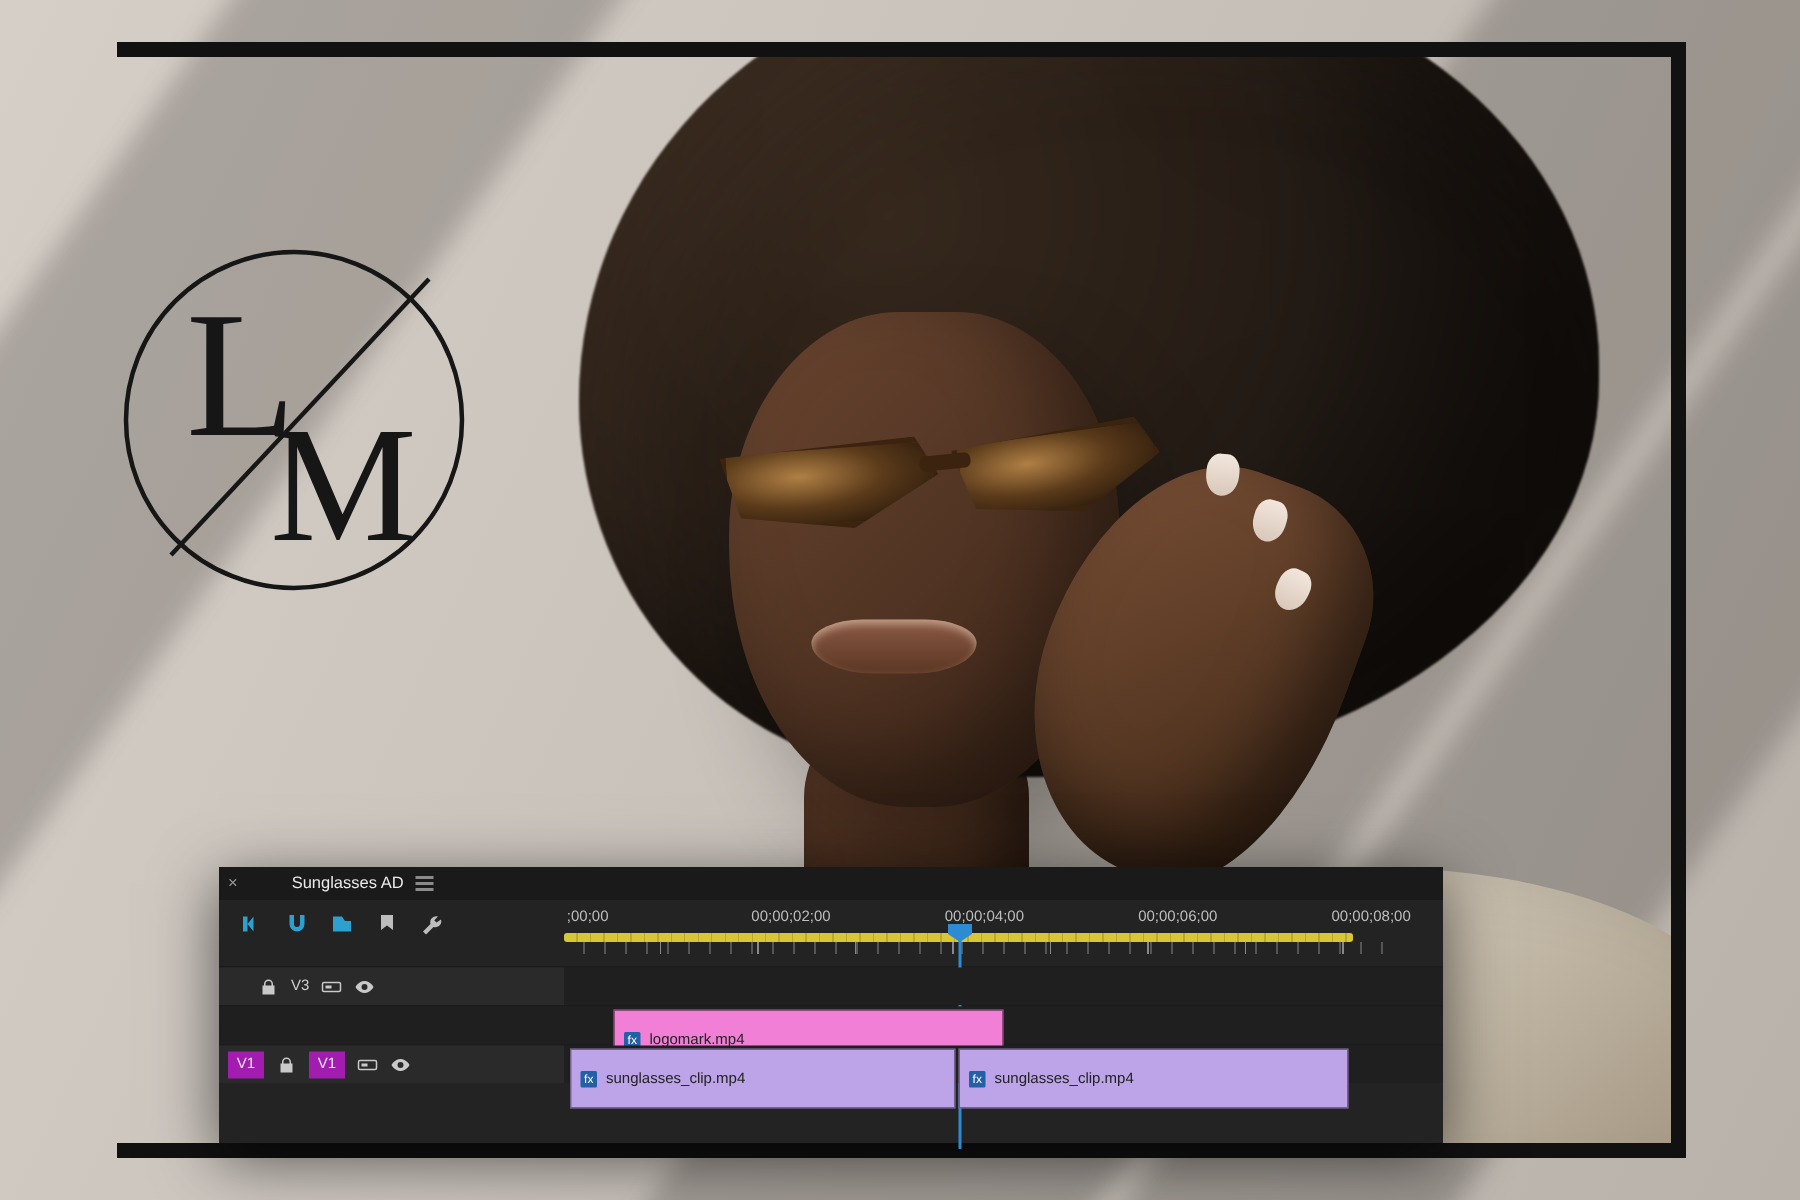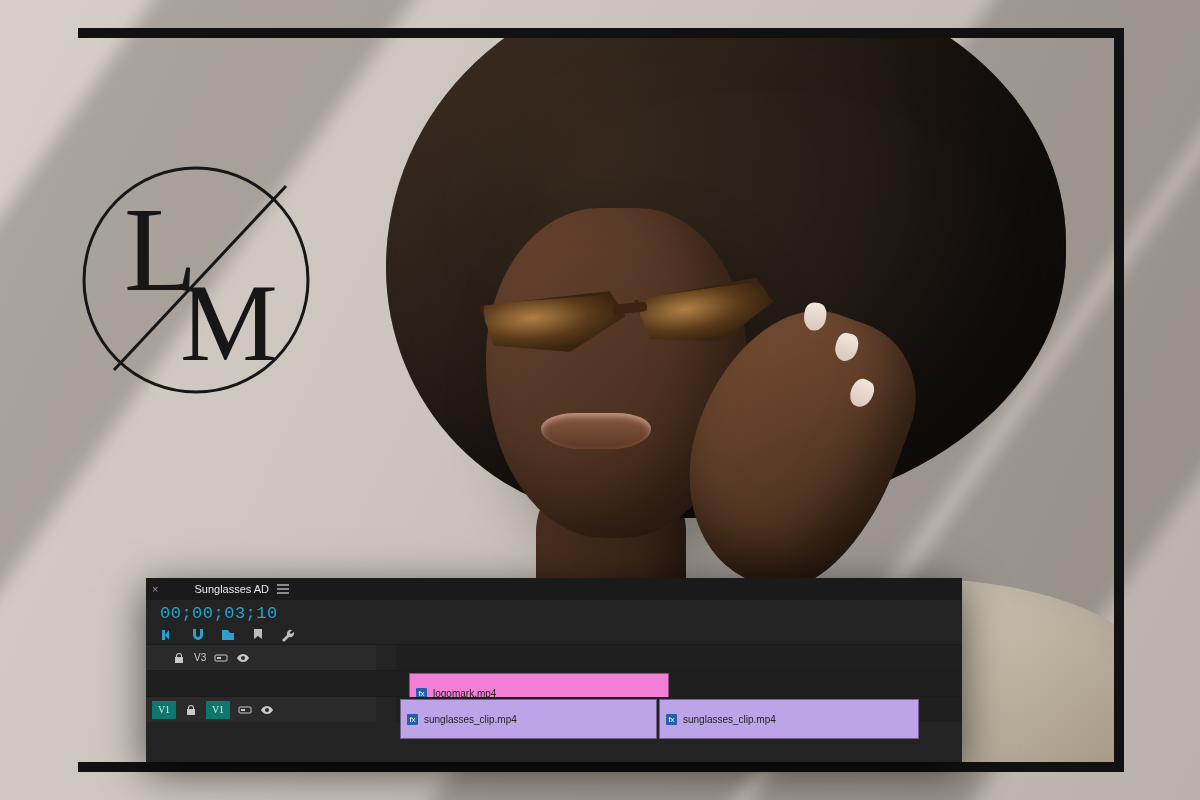--- a/index.html
+++ b/index.html
@@ -94,26 +94,26 @@
                 border-radius:2px;}
   .playhead { position:absolute; top:16px; left:263px; width:2px; height:150px; background:#2d8bd4;}
   .playhead::before{content:"";position:absolute;top:0;left:-7px;width:16px;height:12px;background:#2d8bd4;
                     clip-path:polygon(0 0,100% 0,100% 55%,50% 100%,0 55%);}
   .ticks{position:absolute;top:28px;left:0;right:30px;height:8px;
          background:repeating-linear-gradient(90deg,transparent 0 13px,#555 13px 14px);}
   .ticks::after{content:"";position:absolute;inset:0;
          background:repeating-linear-gradient(90deg,transparent 0 64px,#888 64px 65px);}
 
   .tracks { }
-  .trk { display:flex; height:26px; border-top:1px solid #1b1b1b;gap:20px;}
+  .trk { display:flex; height:26px; border-top:1px solid #1b1b1b;}
   .trk .hdr { width:230px; display:flex; align-items:center; gap:8px; padding-left:26px; background:#2a2a2a; font-size:10px;}
   .trk.sel .hdr{ padding-left:6px;}
   .badge { width:24px; height:18px; display:flex; align-items:center; justify-content:center;
            font-size:10px; color:#e8e8e8;}
-  .badge.blue{ background:#0f766e;font-family:Liberation Serif, serif;}
+  .badge.blue{ background:#a21caf;}
   .ic-s { width:14px; height:14px; display:flex; align-items:center; justify-content:center; color:#c9c9c9; cursor:pointer;}
   .lane { flex:1; position:relative; background:#1f1f1f;}
   .clip { position:absolute; top:2px; height:40px; border:1px solid rgba(0,0,0,0.4);
           display:flex; align-items:center; gap:6px; padding:0 6px; font-size:10px; color:#222;}
   .clip .fx{ width:11px;height:11px;background:#2360a6;color:#fff;font-size:8px;display:flex;align-items:center;justify-content:center;border-radius:1px;}
   .clip.pink{ background:#f17fd6;}
   .clip.lav { background:#bda4e8;}
 </style>
 </head>
 <body>
@@ -160,21 +160,20 @@
       <span class="tab-title">Sunglasses AD</span>
       <span class="tab-menu">
           <span></span>
           <span></span>
           <span></span>
         </span>
     </div>
 
     <div class="head">
       <div class="head-left">
-        <div class="timecode">00;00;03;10</div>
         <div class="tool-row">
           <span class="ic">
             <svg width="16" height="16" viewBox="0 0 16 16">
                 <path d="M2 13h3V8l4 5V3L5 8V3H2z" fill="currentColor"></path>
               </svg>
           </span>
           <span class="ic">
             <svg width="16" height="16" viewBox="0 0 16 16">
                 <path d="M3 2h3v6a2 2 0 0 0 4 0V2h3v6a5 5 0 0 1-10 0V2z" fill="currentColor"></path>
               </svg>
@@ -188,20 +187,32 @@
             <svg width="14" height="14" viewBox="0 0 14 14">
                 <path d="M3 1h8v10l-4-3-4 3z" fill="currentColor"></path>
               </svg>
           </span>
           <span class="ic gray">
             <svg width="15" height="15" viewBox="0 0 15 15">
                 <path d="M13 4a4 4 0 0 1-5 5l-5 5-2-2 5-5a4 4 0 0 1 5-5l-2.5 2.5 1.5 1.5L13 4z" fill="currentColor"></path>
               </svg>
           </span>
         </div>
+      </div>
+      <div class="ruler-wrap">
+        <div class="ruler-nums" id="ruler-nums">
+            <span style="left: 1%;">;00;00</span>
+            <span style="left: 22%;">00;00;02;00</span>
+            <span style="left: 44%;">00;00;04;00</span>
+            <span style="left: 66%;">00;00;06;00</span>
+            <span style="left: 88%;">00;00;08;00</span>
+          </div>
+        <div class="bar-yellow"></div>
+        <div class="ticks"></div>
+        <div class="playhead"></div>
       </div>
     </div>
 
     <div class="tracks">
 
       <div class="trk">
         <div class="hdr">
           <span class="ic-s">
               <svg width="12" height="12" viewBox="0 0 12 12">
                 <path d="M3 5V4a3 3 0 0 1 6 0v1h1v6H2V5h1zm1 0h4V4a2 2 0 0 0-4 0v1z" fill="currentColor"></path>

